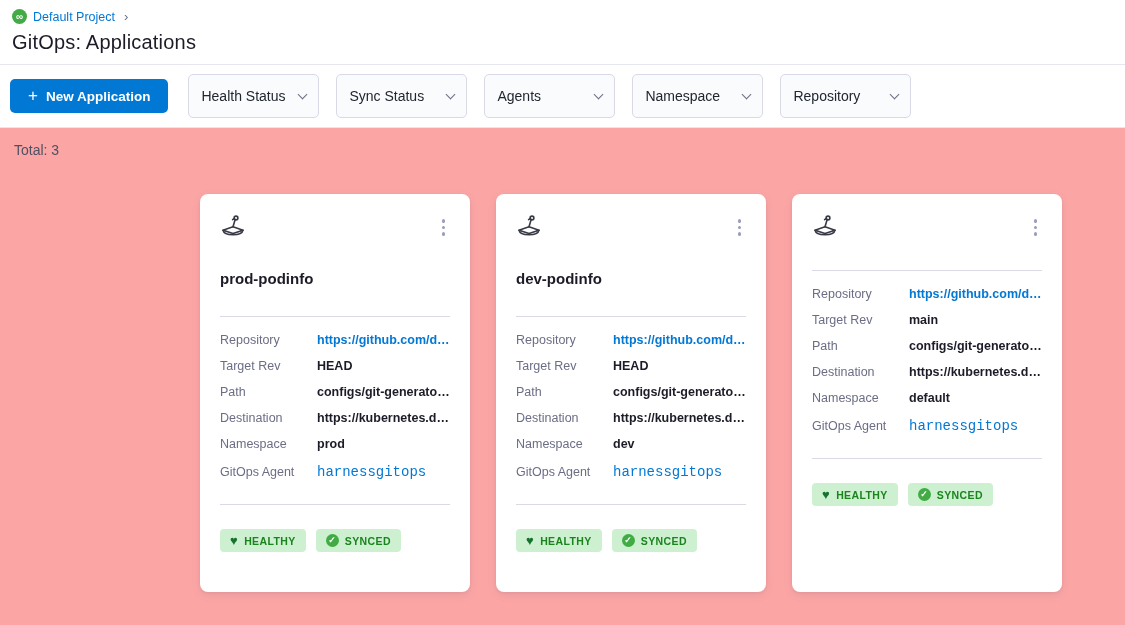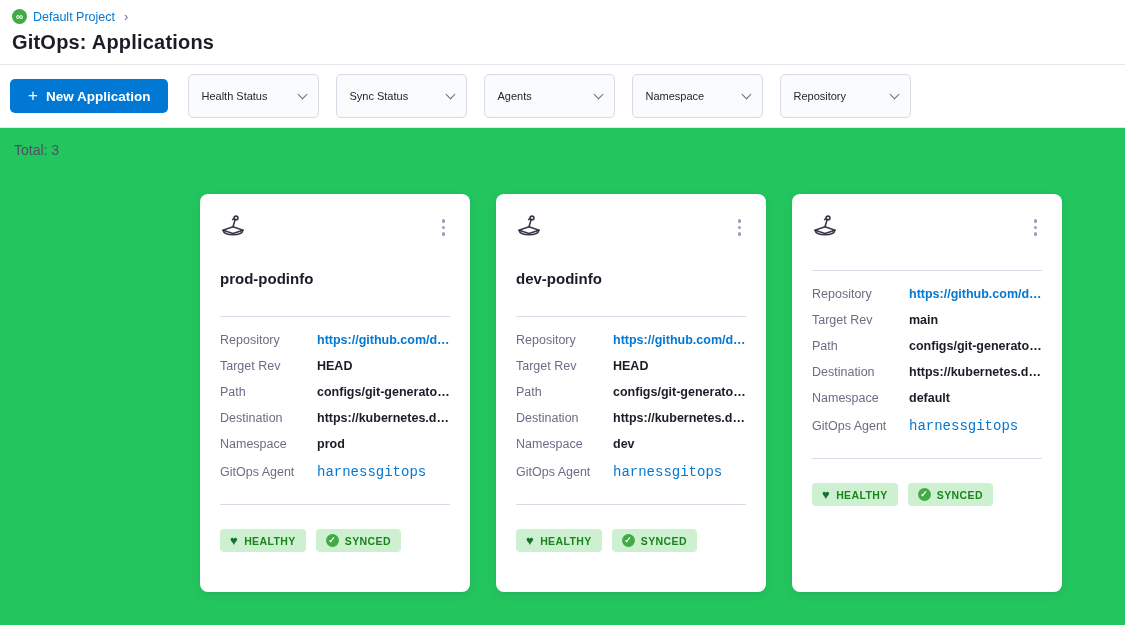--- a/index.html
+++ b/index.html
@@ -16,49 +16,49 @@
   .header { padding: 9px 14px 10px 12px; background: #fff; }
   .breadcrumb { display: flex; align-items: center; gap: 6px; font-size: 12.5px; }
   .crumb-icon {
     width: 15px; height: 15px; border-radius: 50%;
     background: #42ab45; color: #fff;
     display: flex; align-items: center; justify-content: center;
     font-size: 10px; line-height: 1; font-weight: 700;
   }
   .crumb-link { color: #0278d5; cursor: pointer; }
   .crumb-chev { color: #6b6d85; font-size: 13px; margin-left: 3px; }
-  .page-title { margin-top: 7px; font-size: 20px; font-weight: 700; color: #1c1c28; letter-spacing: 0.2px; }
+  .page-title { margin-top: 7px; font-size: 20px; font-weight: 400; color: #1c1c28; letter-spacing: 0.2px; }
 
   
   .toolbar {
     height: 64px; background: #fff;
     border-top: 1px solid #e6e6ef; border-bottom: 1px solid #e6e6ef;
     display: flex; align-items: center; padding: 0 10px; gap: 17px;
   }
   .btn-new {
     background: #0278d5; color: #fff; border: none; cursor: pointer;
     height: 34px; padding: 0 18px; border-radius: 5px;
     font-family: inherit; font-size: 13.5px; font-weight: 700;
     display: flex; align-items: center; gap: 8px; margin-right: 3px;
   }
   .btn-new .plus { font-size: 17px; font-weight: 400; line-height: 1; margin-top: -1px; }
   .filter {
     width: 131px; height: 44px;
     background: #fafbfd; border: 1px solid #d9dae6; border-radius: 5px;
     display: flex; align-items: center; justify-content: space-between;
-    padding: 16px 12px; font-size: 11px; color: #22262e; cursor: pointer;
+    padding: 16px 12px; font-size: 14px; color: #22262e; cursor: pointer;
   }
   .chev-down {
     width: 7px; height: 7px; flex-shrink: 0;
     border-right: 1.4px solid #6b6d85; border-bottom: 1.4px solid #6b6d85;
     transform: rotate(45deg); margin-top: -4px;
   }
 
   
-  .content { flex: 1; background: #22c55e; padding: 14px; }
+  .content { flex: 1; background: #fca5a5; padding: 14px; }
   .total { font-size: 14px; color: #4f5162; }
 
   .cards { display: flex; gap: 26px; margin-left: 186px; margin-top: 36px; }
   .card {
     width: 270px; height: 398px; background: #fff; border-radius: 8px;
     box-shadow: 0 1px 3px rgba(40,41,61,0.06), 0 3px 9px rgba(96,97,112,0.12);
     padding: 20px; position: relative;
   }
   .card-head { display: flex; justify-content: space-between; align-items: flex-start; height: 27px; }
   .kebab { display: flex; flex-direction: column; gap: 3px; padding: 5px 4px; cursor: pointer; margin-right: 1px; }

